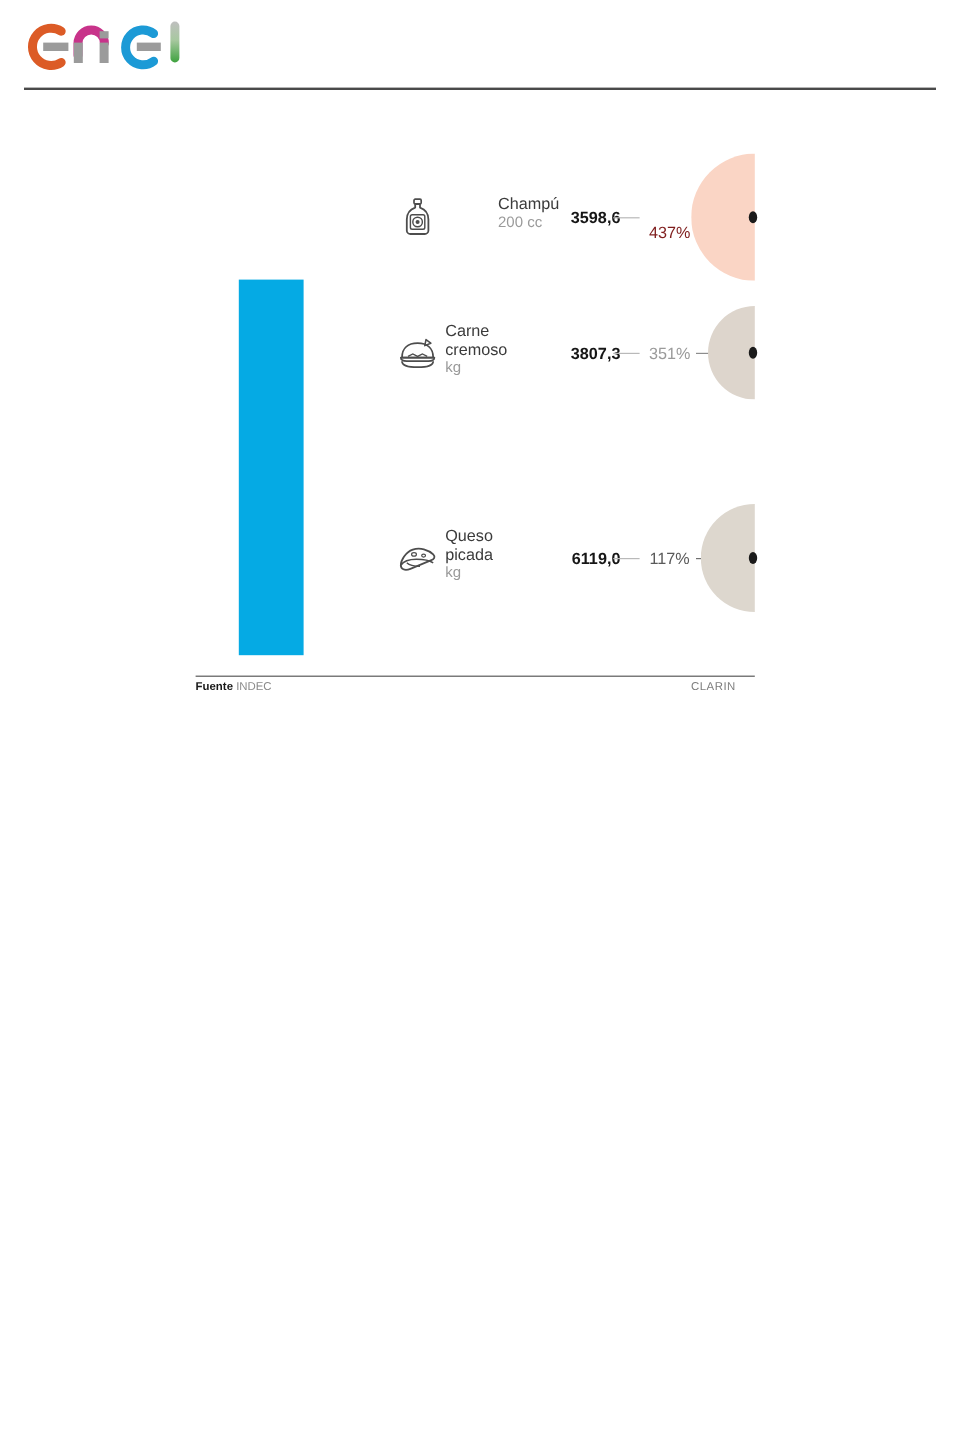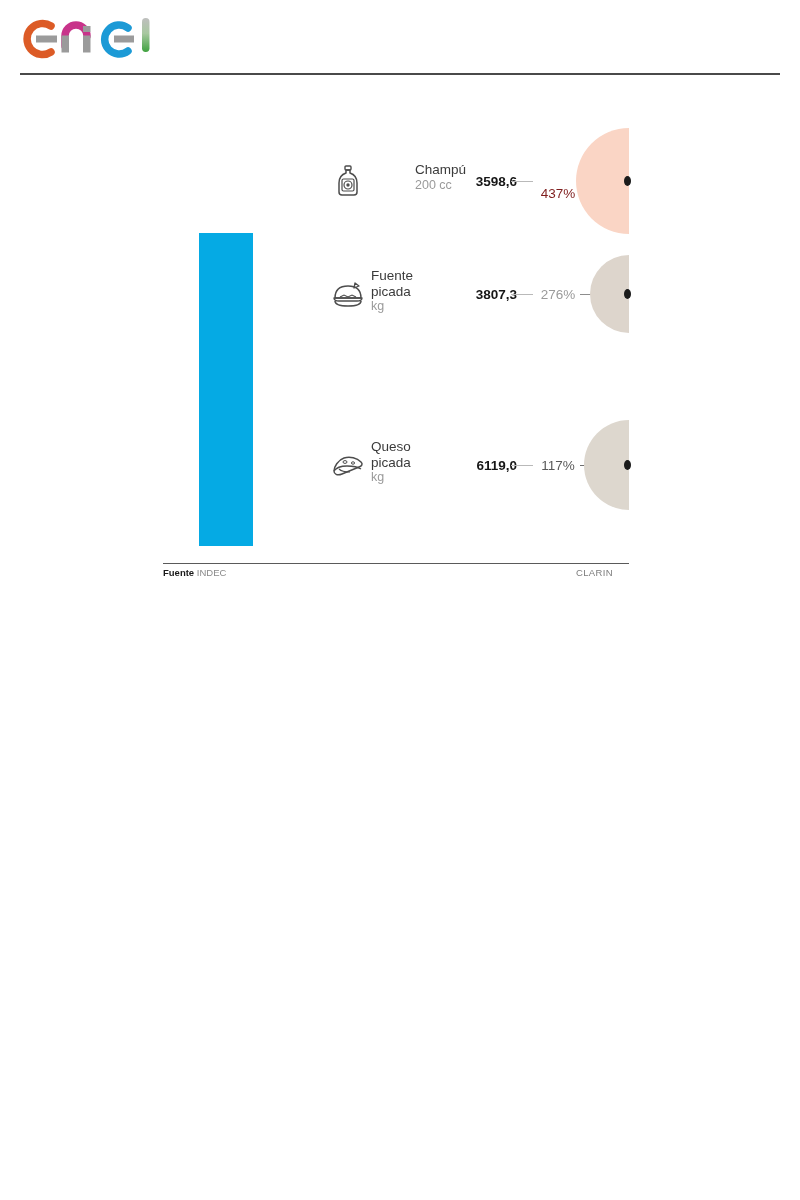--- a/index.html
+++ b/index.html
@@ -296,26 +296,26 @@
     <div class="row-icon" style="top:-18px;">
       <svg viewBox="0 0 36 36" width="36" height="36" aria-hidden="true">
         <path d="M25 7 L29 10 L24 12 Z" fill="none" stroke="#4d4d4d" stroke-width="1.3" stroke-linejoin="round"></path>
         <path d="M5 22 C5 14 10 10 18 10 C26 10 31 14 31 22 Z" fill="none" stroke="#4d4d4d" stroke-width="1.5" stroke-linejoin="round"></path>
         <path d="M4 22 C4 24 6 25 9 25 L27 25 C30 25 32 24 32 22 Z" fill="none" stroke="#4d4d4d" stroke-width="1.4" stroke-linejoin="round"></path>
         <path d="M5 25 C5 28 9 30 18 30 C27 30 31 28 31 25" fill="none" stroke="#4d4d4d" stroke-width="1.5" stroke-linejoin="round"></path>
         <path d="M10 21 L14 19 L18 21 L22 19 L26 21" fill="none" stroke="#4d4d4d" stroke-width="1.1"></path>
       </svg>
     </div>
     <div class="row-label" style="top:-26px;">
-      <div class="row-name">Fuente picada</div>
+      <div class="row-name">Carne cremoso</div>
       <div class="row-unit">kg</div>
     </div>
     <div class="row-value" style="left:447px; top:-7px;">3807,3</div>
     <div class="row-connector-a" style="left:511px; top:0px; width:22px; background:#b9b9b9;"></div>
-    <div class="row-pct" style="left:530px; top:-7px; color:#9A9A9A;">276%</div>
+    <div class="row-pct" style="left:530px; top:-7px; color:#9A9A9A;">351%</div>
     <div class="row-connector-b" style="left:580px; top:0px; width:25px; background:#8d8d8d;"></div>
     <div class="row-semi" style="left:590px; top:-39px; width:39px; height:78px;">
       <div class="row-semi-shape" style="width:78px; height:78px; background:#DDD5CC;"></div>
     </div>
     <div class="row-dot" style="left:624px; top:-5px;"></div>
   </div>
 
   <div class="row" style="top:465px;">
     <div class="row-icon" style="top:-18px;">
       <svg viewBox="0 0 36 36" width="36" height="36" aria-hidden="true">

